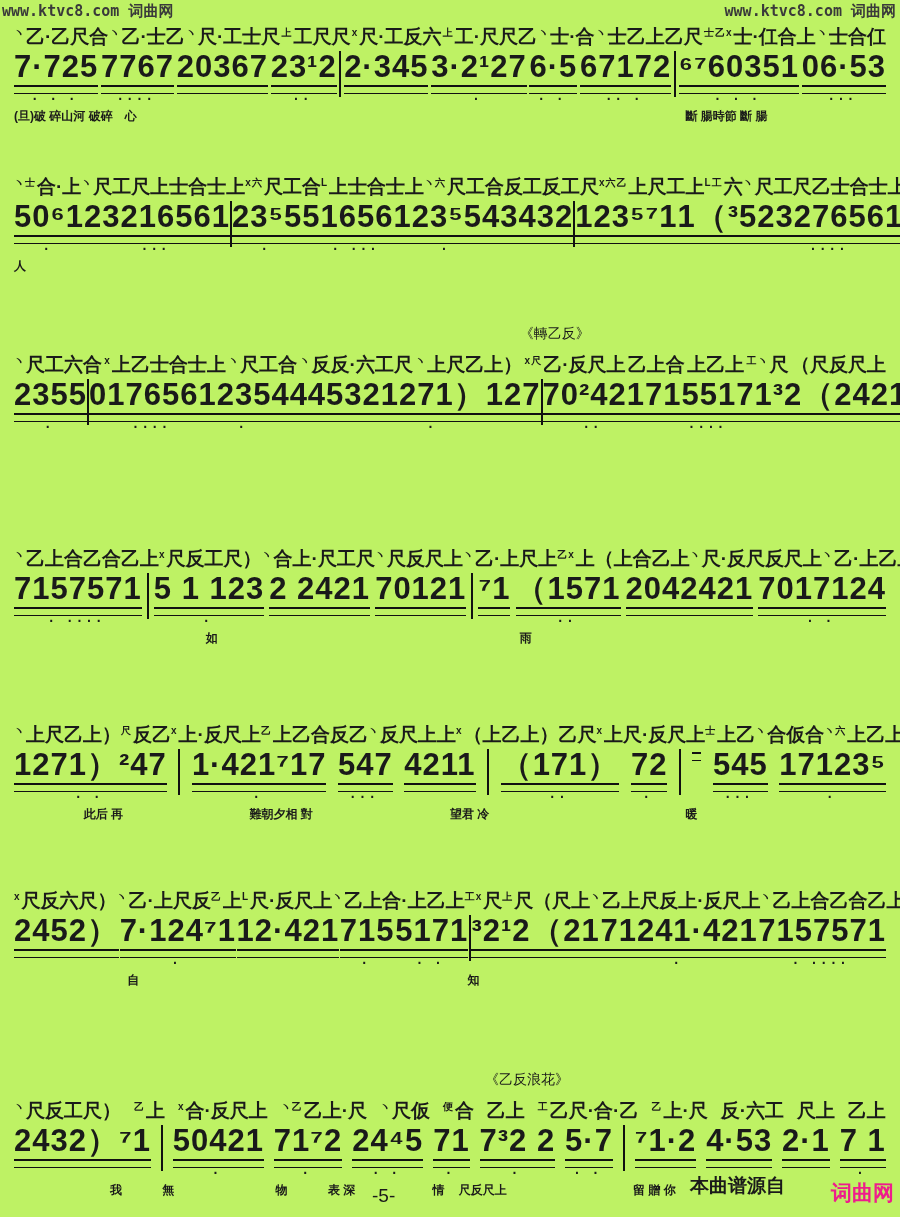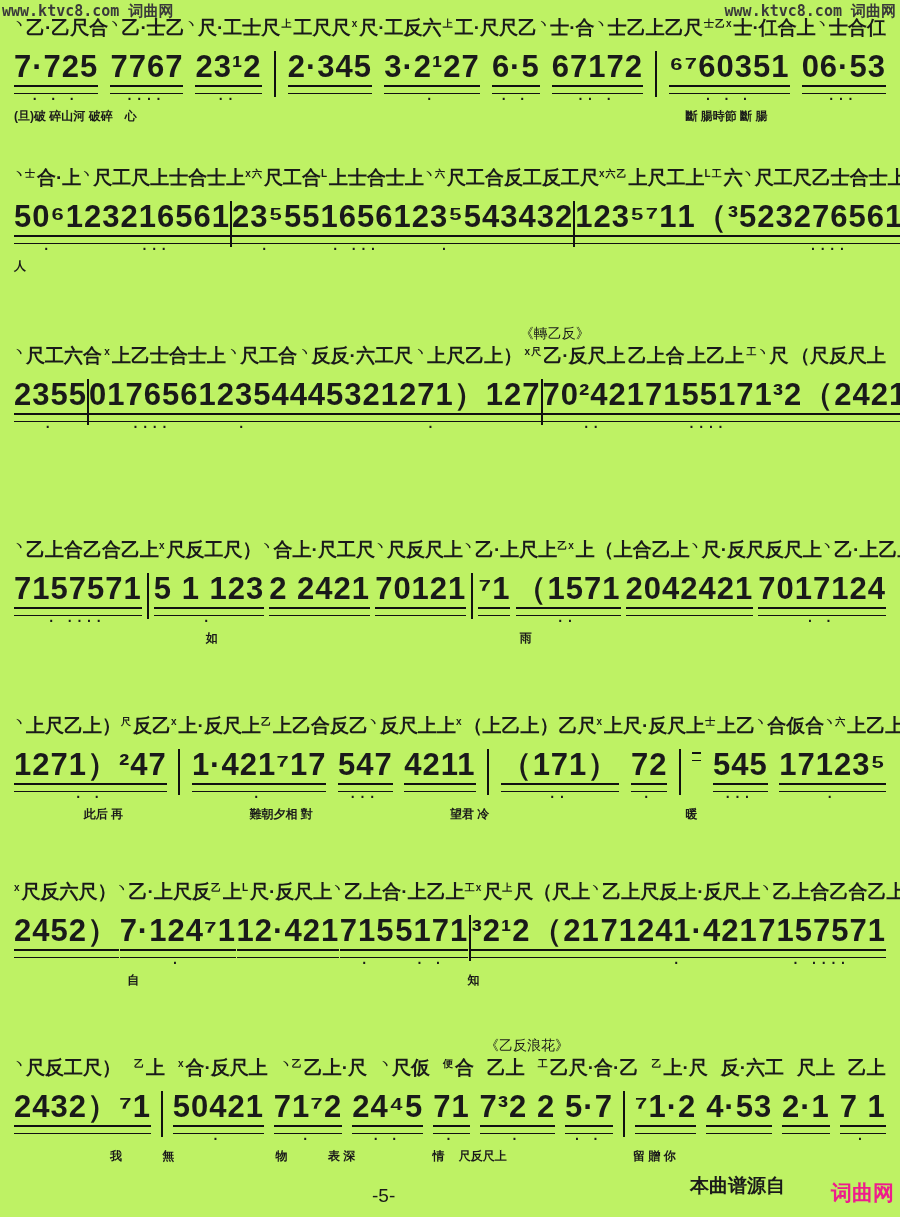--- a/index.html
+++ b/index.html
@@ -4,21 +4,21 @@
 <style>
   html,body{margin:0;padding:0;background:#e8e8e8;}
   .page{position:relative;width:900px;height:1217px;background:#bef264;
         font-family:"Liberation Sans",sans-serif;color:#1a1a1a;overflow:hidden;margin:0 auto;}
   .wm{position:absolute;top:2px;font-size:15px;font-weight:700;color:#3a3a3a;
       font-family:"DejaVu Sans Mono",monospace;letter-spacing:0;}
   .wm-tl{left:2px;}
   .wm-tr{right:4px;}
   .system{position:absolute;left:14px;right:14px;}
   .annotation{position:absolute;top:-21px;font-size:14px;font-weight:400;white-space:nowrap;}
-  .gline{display:flex;justify-content:space-between;align-items:flex-start;height:30px;}
+  .gline{display:flex;justify-content:space-between;align-items:flex-end;height:30px;}
   .gseg{font-weight:700;font-size:19px;white-space:nowrap;line-height:1.1;}
   .gsup{font-size:10px;vertical-align:super;font-weight:700;margin-right:1px;letter-spacing:1px;}
   .nline{display:flex;justify-content:space-between;align-items:flex-start;margin-top:3px;height:56px;}
   .ngroup{display:inline-flex;flex-direction:column;align-items:center;}
   .ntext{font-weight:700;font-size:31px;line-height:1;letter-spacing:1px;white-space:nowrap;}
   .beams{align-self:stretch;height:6px;border-top:2px solid #111;border-bottom:1px solid #111;margin-top:3px;}
   .ndots{font-size:14px;font-weight:700;line-height:11px;height:11px;letter-spacing:5px;white-space:pre;}
   .barline{width:2px;height:46px;background:#111;flex:0 0 auto;}
   .lline{position:relative;height:26px;margin-top:1px;}
   .lyric{position:absolute;top:0;font-weight:700;font-size:12px;white-space:nowrap;}
@@ -52,20 +52,25 @@
             <span class="ntext">7·725</span>
             <span class="beams"></span>
             <span class="ndots">· · ·</span>
           </span>
           <span class="ngroup">
             <span class="ntext">7767</span>
             <span class="beams"></span>
             <span class="ndots">····</span>
           </span>
           <span class="ngroup">
+            <span class="ntext">20367</span>
+            <span class="beams"></span>
+            <span class="ndots"> </span>
+          </span>
+          <span class="ngroup">
             <span class="ntext">23¹2</span>
             <span class="beams"></span>
             <span class="ndots">··</span>
           </span>
           <span class="barline"></span>
           <span class="ngroup">
             <span class="ntext">2·345</span>
             <span class="beams"></span>
             <span class="ndots"> </span>
           </span>
@@ -427,21 +432,21 @@
             <span class="ntext">7157571</span>
             <span class="beams"></span>
             <span class="ndots">· ····</span>
           </span>
         </div>
         <div class="lline">
           <span class="lyric" style="left: 13%;">自</span>
           <span class="lyric" style="left: 52%;">知</span>
         </div>
       </div>
-      <div class="system" style="top: 1058px;">
+      <div class="system" style="top: 1092px;">
         <div class="annotation" style="left: 54%;">《乙反浪花》</div>
         <div class="gline">
           <span class="gseg"><span class="gsup">ヽ</span><span>尺反工尺）</span></span>
           <span class="gseg"><span class="gsup">乙</span><span>上</span></span>
           <span class="gseg"><span class="gsup">x</span><span>合·反尺上</span></span>
           <span class="gseg"><span class="gsup">ヽ乙</span><span>乙上·尺</span></span>
           <span class="gseg"><span class="gsup">ヽ</span><span>尺仮</span></span>
           <span class="gseg"><span class="gsup">便</span><span>合</span></span>
           <span class="gseg"><span>乙上</span></span>
           <span class="gseg"><span class="gsup">工</span><span>乙尺·合·乙</span></span>

